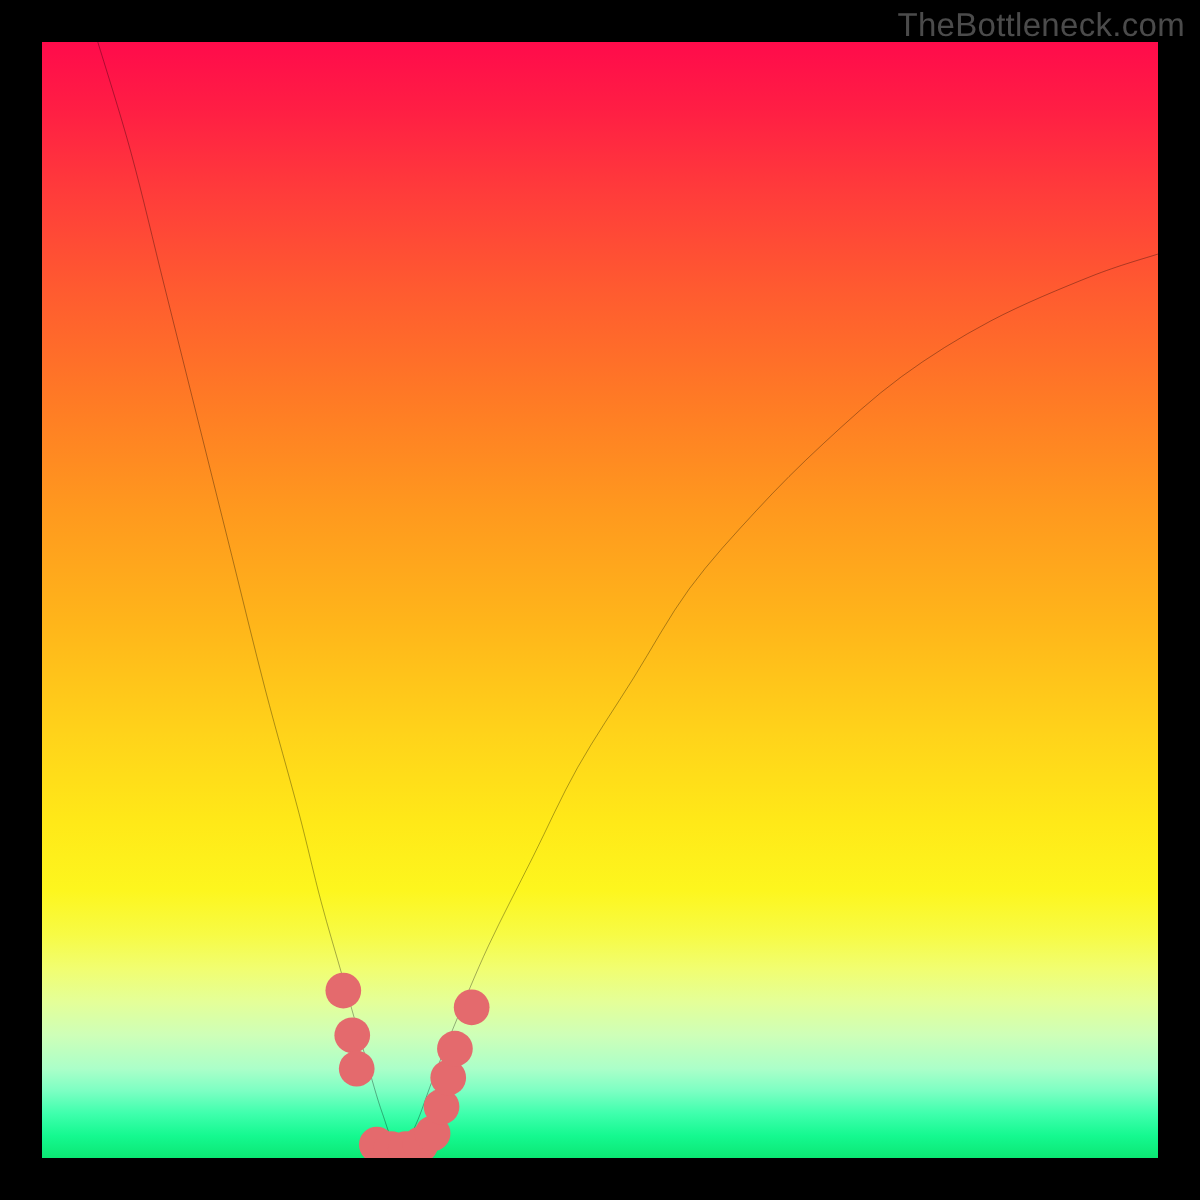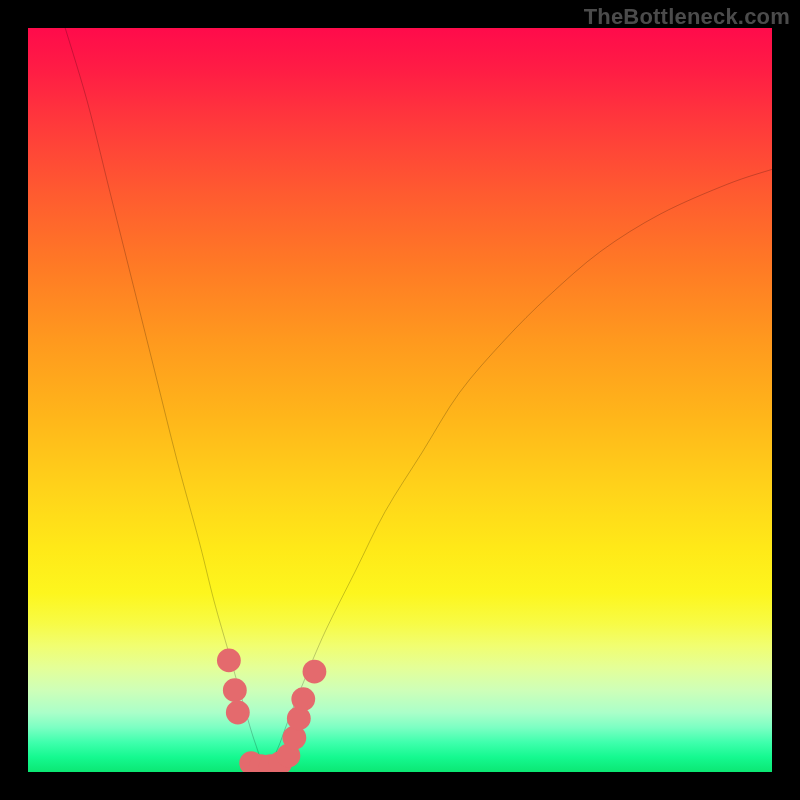--- a/index.html
+++ b/index.html
@@ -53,21 +53,21 @@
   .curve-svg {
     position: absolute;
     inset: 0;
   }
   .attribution {
     position: absolute;
     top: 4px;
     right: 10px;
     color: #4b4b4b;
     font-size: 22px;
-    font-weight: 700;
+    font-weight: 400;
     letter-spacing: 0.2px;
     user-select: none;
   }
 </style>
 </head>
 <body>
 
 <div class="frame">
   <div class="plot-area">
     <div class="gradient-bg"></div>

